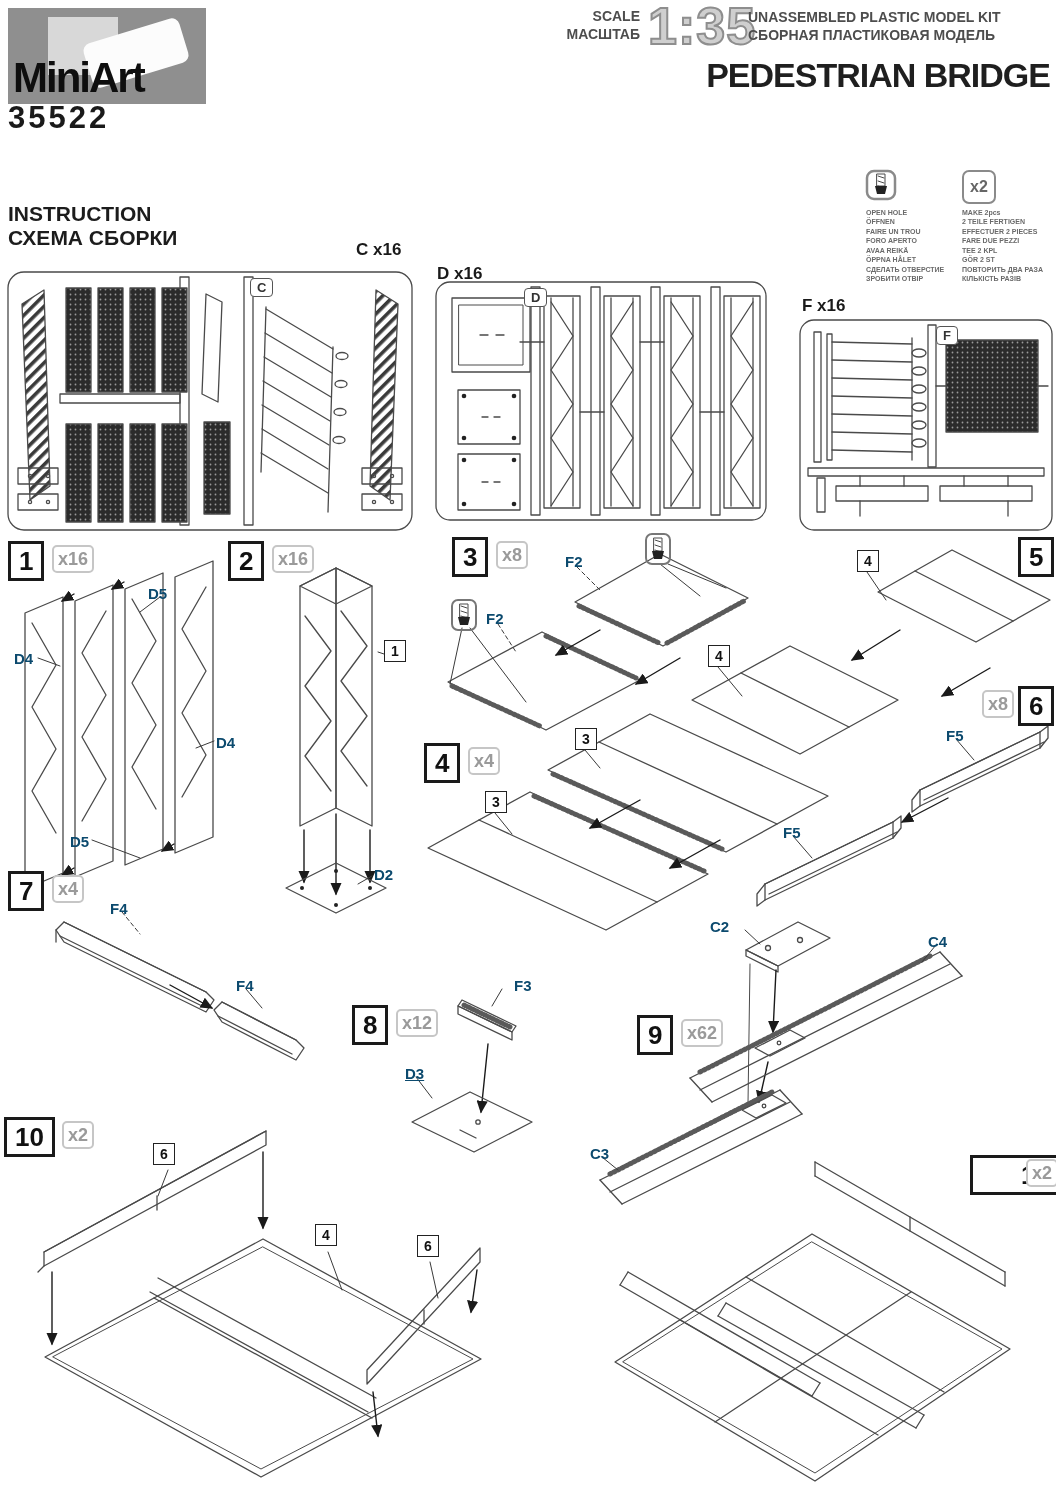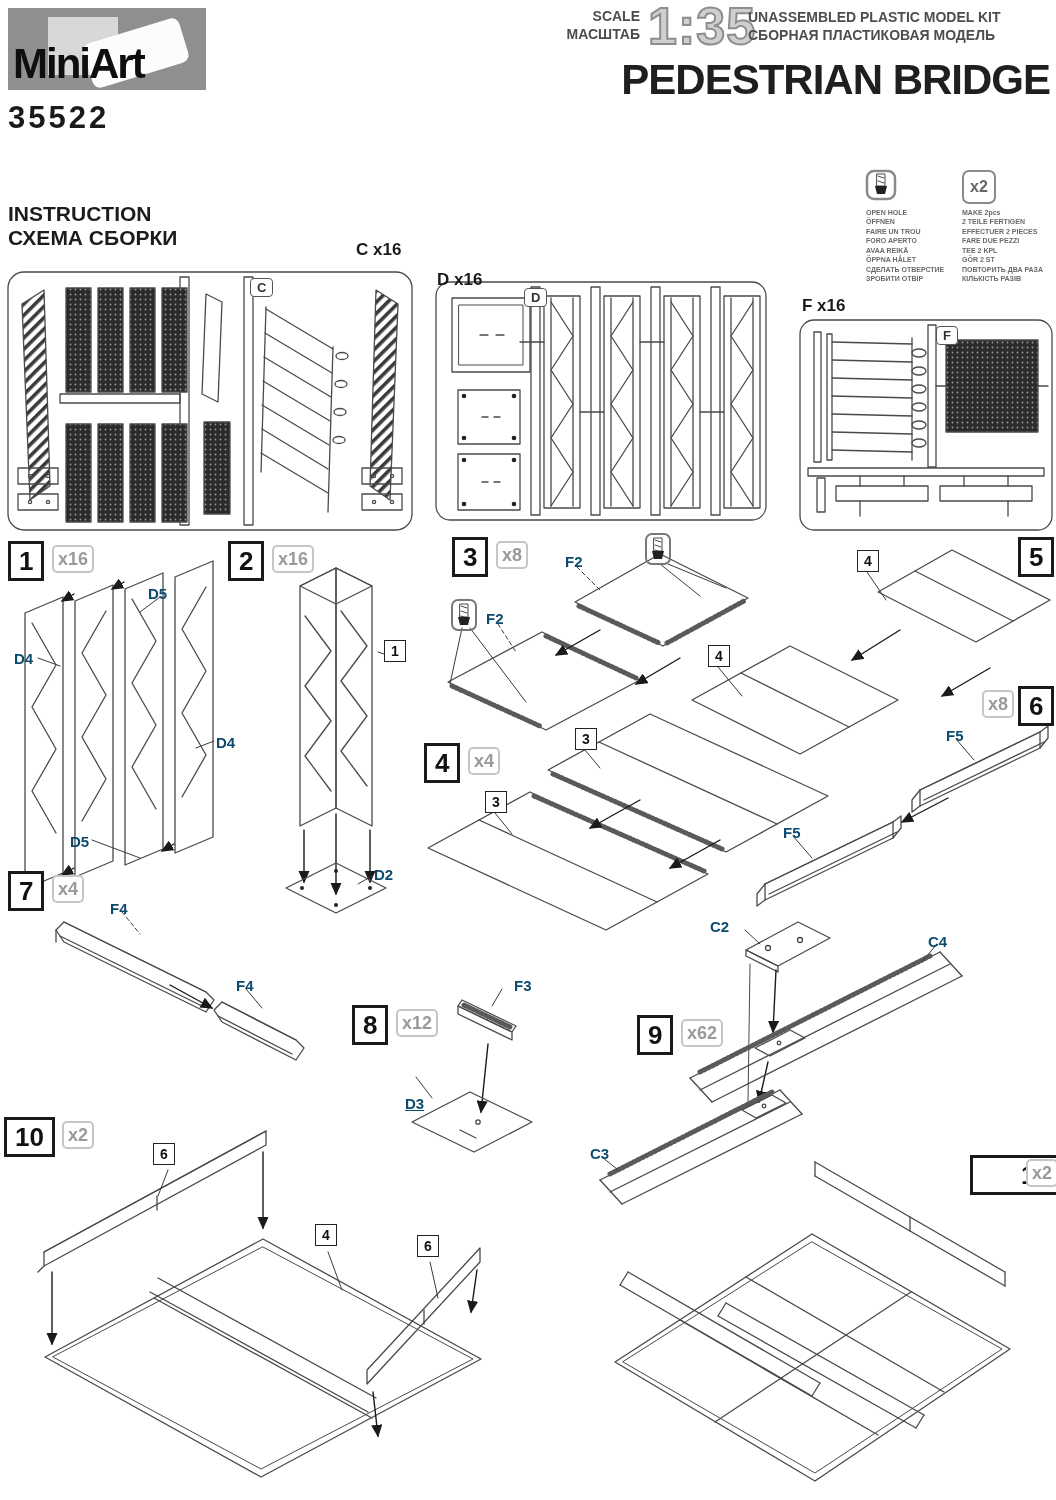--- a/index.html
+++ b/index.html
@@ -1,31 +1,31 @@
 <!DOCTYPE html>
 <html><head>
 <meta charset="utf-8">
 <style>
   html,body{margin:0;padding:0;background:#e8e8e8;}
   .sheet{position:relative;width:1056px;height:1500px;background:#ffffff;margin:0 auto;
          font-family:"Liberation Sans",sans-serif;overflow:hidden;}
   
-  .logo{position:absolute;left:8px;top:8px;width:198px;height:82px;background:#8f8f8f;}
+  .logo{position:absolute;left:8px;top:8px;width:198px;height:96px;background:#8f8f8f;}
   .logo .sq{position:absolute;left:40px;top:9px;width:70px;height:58px;background:#d8d8d8;}
   .logo .splash{position:absolute;left:78px;top:22px;width:100px;height:46px;background:#fcfcfc;
                 transform:rotate(-17deg);border-radius:8px;}
   .logo .brand{position:absolute;left:5px;bottom:2px;font-weight:800;font-size:42px;color:#0e0e0e;
                letter-spacing:-2px;}
   .kitnum{position:absolute;left:8px;top:100px;font-weight:800;font-size:31px;color:#1a1a1a;letter-spacing:3px;}
   .scalelbl{position:absolute;left:556px;top:8px;width:84px;text-align:right;font-weight:700;font-size:14px;
             color:#4d4d4d;line-height:1.25;}
   .scaleval{position:absolute;left:648px;top:-4px;font-weight:800;font-size:52px;color:#cfcfcf;
             -webkit-text-stroke:2px #8e8e8e;letter-spacing:1px;}
   .kittype{position:absolute;left:748px;top:8px;width:310px;font-weight:700;font-size:14px;color:#4d4d4d;line-height:1.3;}
-  .title-en{position:absolute;right:6px;top:56px;font-weight:900;font-size:42px;color:#1f1f1f;letter-spacing:-1px;}
+  .title-en{position:absolute;right:6px;top:56px;font-weight:900;font-size:34px;color:#1f1f1f;letter-spacing:-1px;}
   .title-ru{position:absolute;right:6px;top:108px;font-weight:800;font-size:34px;color:#1f1f1f;}
   .instr{position:absolute;left:8px;top:202px;font-weight:800;font-size:21px;color:#1c1c1c;line-height:1.15;}
   
   .iconbox{position:absolute;width:30px;height:30px;border:2.5px solid #8a8a8a;border-radius:7px;background:#fff;
            display:flex;align-items:center;justify-content:center;}
   .x2txt{font-weight:800;font-size:16px;color:#666;}
   .legendcol{position:absolute;font-weight:600;font-size:7px;line-height:1.35;color:#6a6a6a;white-space:nowrap;}
   
   .spruelabel{position:absolute;font-weight:800;font-size:17px;color:#1a1a1a;}
   .spruetag{position:absolute;font-weight:700;font-size:13px;line-height:1;color:#333;border:1.6px solid #555;
@@ -465,21 +465,21 @@
     <div>2 TEILE FERTIGEN</div>
     <div>EFFECTUER 2 PIECES</div>
     <div>FARE DUE PEZZI</div>
     <div>TEE 2 KPL</div>
     <div>GÖR 2 ST</div>
     <div>ПОВТОРИТЬ ДВА РАЗА</div>
     <div>КІЛЬКІСТЬ РАЗІВ</div>
   </div>
 
   <span class="spruelabel" style="left:356px;top:240px;">C x16</span>
-  <span class="spruelabel" style="left:437px;top:270px;">D x16</span>
+  <span class="spruelabel" style="left:437px;top:264px;">D x16</span>
   <span class="spruelabel" style="left:802px;top:296px;">F x16</span>
   <span class="spruetag" style="left:250px;top:278px;">C</span>
   <span class="spruetag" style="left:524px;top:288px;">D</span>
   <span class="spruetag" style="left:936px;top:326px;">F</span>
 
   <span class="stepnum" style="left:8px;top:541px;">1</span>
   <span class="qty" style="left:52px;top:545px;">x16</span>
   <span class="stepnum" style="left:228px;top:541px;">2</span>
   <span class="qty" style="left:272px;top:545px;">x16</span>
   <span class="stepnum" style="left:452px;top:537px;">3</span>
@@ -517,21 +517,21 @@
   <span class="pbox" style="left:857px;top:550px;">4</span>
   <span class="pbox" style="left:708px;top:645px;">4</span>
 
   <span class="plabel" style="left:946px;top:727px;">F5</span>
   <span class="plabel" style="left:783px;top:824px;">F5</span>
 
   <span class="plabel" style="left:110px;top:900px;">F4</span>
   <span class="plabel" style="left:236px;top:977px;">F4</span>
 
   <span class="plabel" style="left:494px;top:977px;padding-left:20px;">F3</span>
-  <span class="plabel" style="left:405px;top:1095px;text-decoration:underline;">D3</span>
+  <span class="plabel" style="left:405px;top:1065px;text-decoration:underline;">D3</span>
 
   <span class="plabel" style="left:710px;top:918px;">C2</span>
   <span class="plabel" style="left:928px;top:933px;">C4</span>
   <span class="plabel" style="left:590px;top:1145px;">C3</span>
 
   <span class="pbox" style="left:153px;top:1143px;">6</span>
   <span class="pbox" style="left:315px;top:1224px;">4</span>
   <span class="pbox" style="left:417px;top:1235px;">6</span>
 
 </div>

